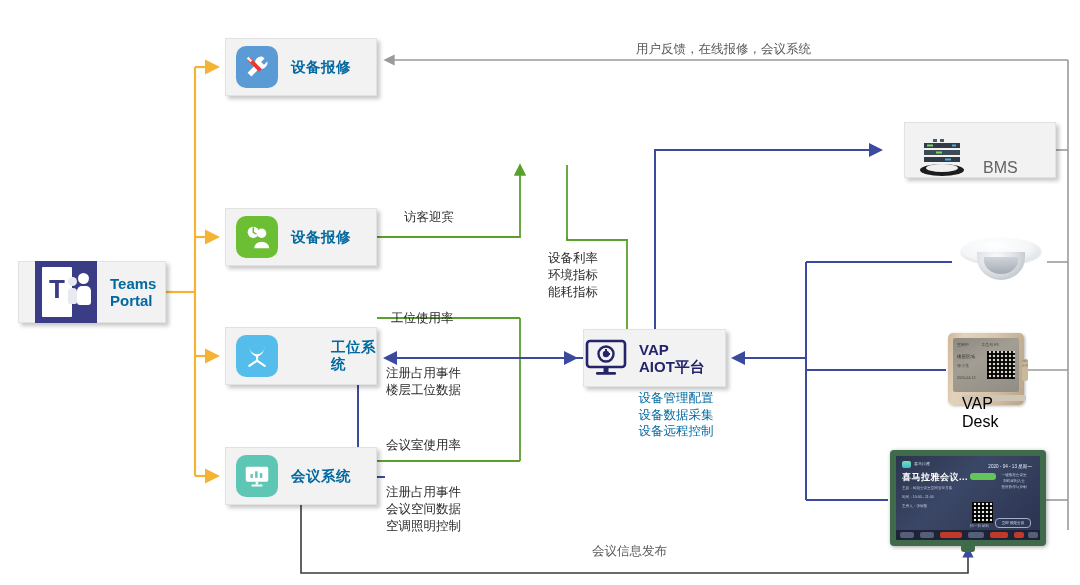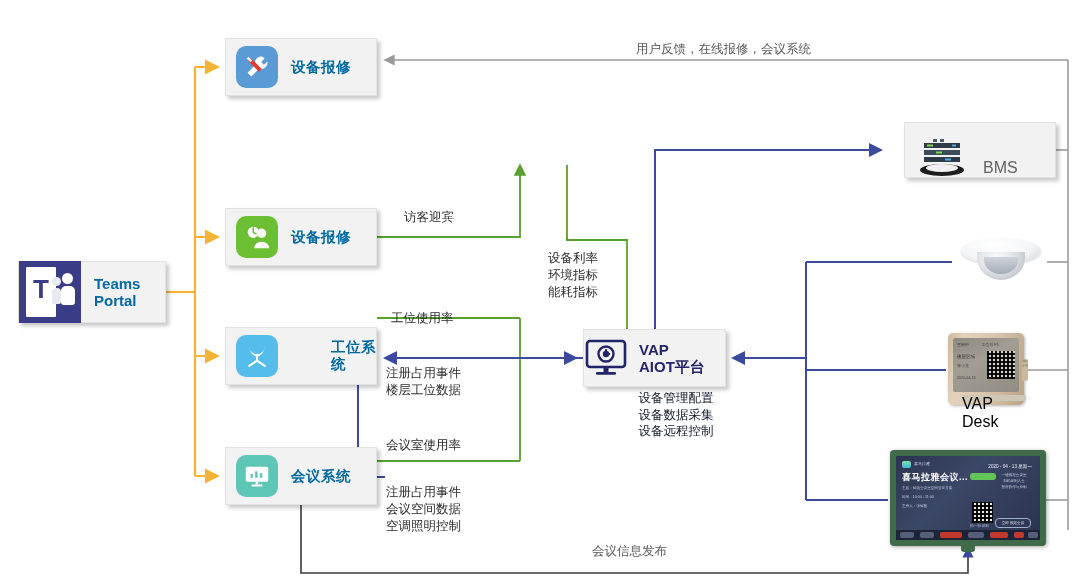--- a/index.html
+++ b/index.html
@@ -8,21 +8,21 @@
   #canvas{position:absolute;left:0;top:0;width:1080px;height:585px;}
   svg.wires{position:absolute;left:0;top:0;width:1080px;height:585px;pointer-events:none;}
 
   
   .card{position:absolute;background:#f2f2f2;border:1px solid #e2e2e2;
         box-shadow:3px 3px 4px rgba(0,0,0,.22);
         display:flex;align-items:center;box-sizing:border-box;}
   .card .lbl{font-weight:bold;color:#0369a1;line-height:1.15;}
 
   
-  #teams{left:18px;top:261px;width:148px;height:62px;padding:0;}
+  #teams{left:18px;top:261px;width:148px;height:62px;padding:16px;}
   .teams-logo{width:62px;height:62px;position:relative;flex:0 0 62px;overflow:hidden;
               background:#3b3c86;}
   .t-doc{position:absolute;left:7px;top:6px;width:30px;height:50px;background:#fff;
          border-radius:1px;}
   .t-doc:after{content:"T";position:absolute;left:0;right:0;top:7px;text-align:center;
                font-size:26px;font-weight:bold;color:#3b3c86;
                font-family:"Liberation Sans",sans-serif;}
   .t-ppl{position:absolute;left:33px;top:12px;width:26px;height:38px;}
   .t-h1{position:absolute;left:10px;top:0;width:11px;height:11px;border-radius:50%;background:#fff;}
   .t-h2{position:absolute;left:0px;top:4px;width:9px;height:9px;border-radius:50%;background:#e9e9f2;}
@@ -47,21 +47,21 @@
   .ic-desk{background:#54bdec;}
   .ic-meeting{background:#5ec6b5;}
   .ic-signage{background:transparent;}
 
   
   #vap{left:583px;top:329px;width:143px;height:58px;}
   #vap .lbl{margin-left:11px;font-size:15px;color:#23246a;text-align:left;}
   .vap-ic{width:44px;height:40px;flex:0 0 44px;position:relative;}
 
   .vap-sub{position:absolute;left:596px;top:390px;width:160px;font-size:12.5px;
-           color:#0f172a;line-height:1.33;text-align:center;}
+           color:#0369a1;line-height:1.33;text-align:center;}
 
   
   #bms{left:904px;top:122px;width:152px;height:56px;padding-left:10px;align-items:flex-end;}
   #bms .lbl{margin-left:14px;font-size:16px;font-weight:normal;color:#636363;}
   .bms-ic{width:54px;height:40px;flex:0 0 54px;position:relative;}
 
   
   .hw{position:absolute;}
   
   #sensor{left:955px;top:236px;width:92px;height:48px;}

